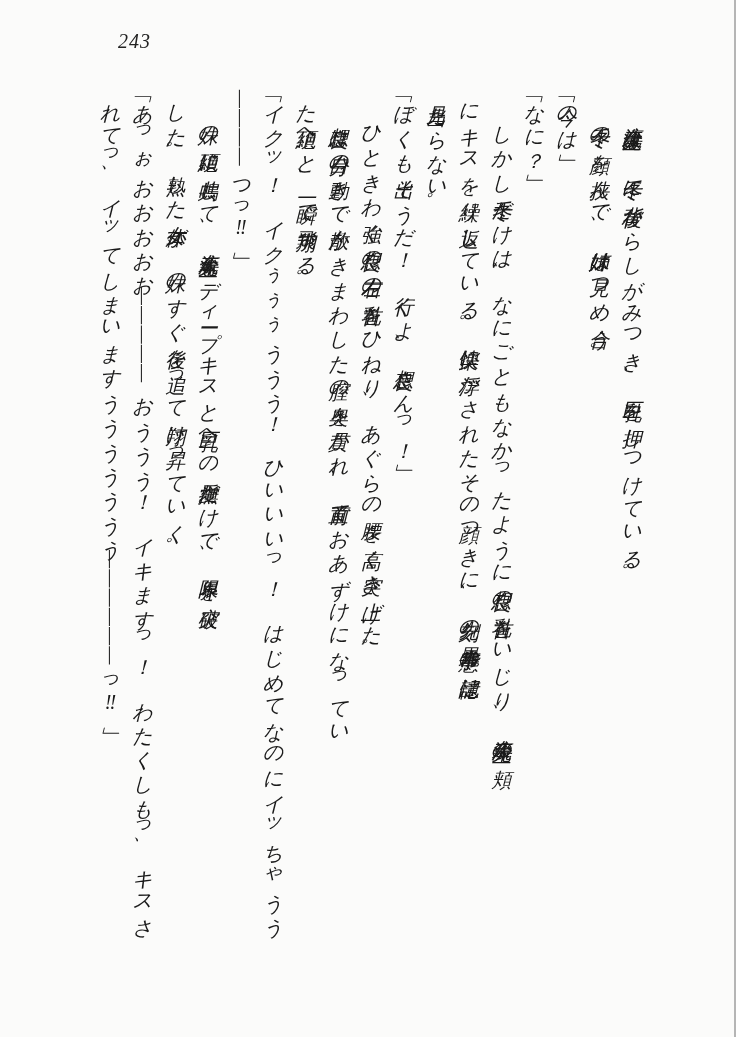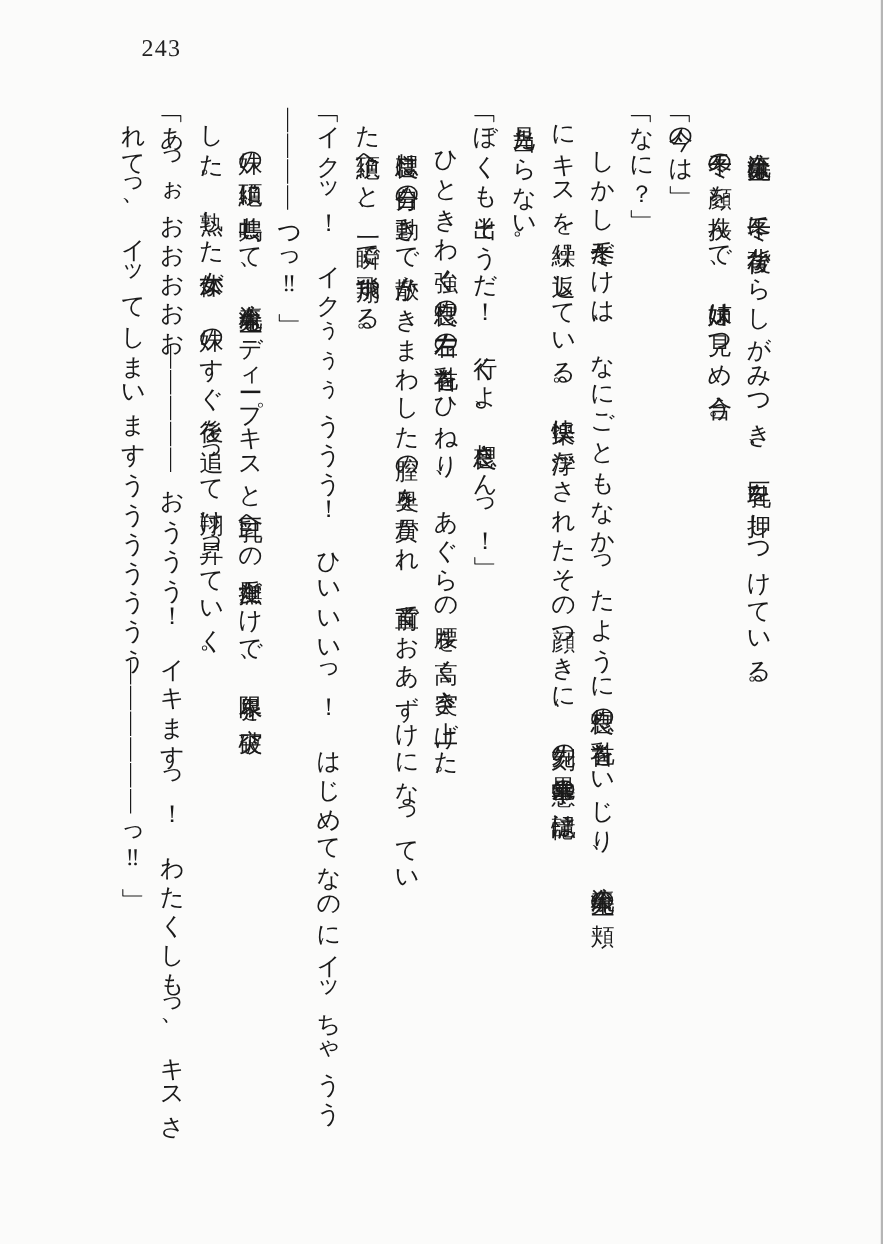--- a/index.html
+++ b/index.html
@@ -10,20 +10,21 @@
   .page {
     position: relative;
     width: 736px;
     height: 1037px;
     background: #fbfbfa;
     box-sizing: border-box;
     border-right: 2px solid #b5b5b5;
     overflow: hidden;
     font-family: "Liberation Serif", "DejaVu Serif", serif;
     color: #1a1a1a;
+    font-style: italic;
   }
   .page-number {
     position: absolute;
     top: 30px;
     left: 118px;
     font-size: 20px;
     letter-spacing: 1px;
     color: #222222;
   }
   .text-block {

